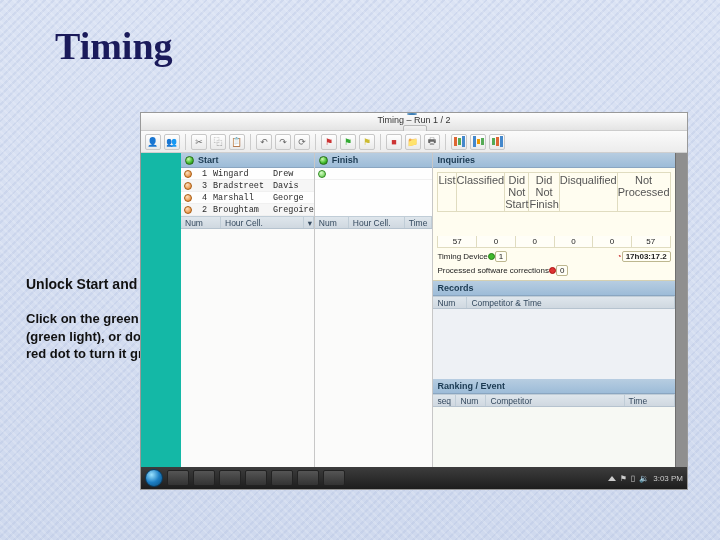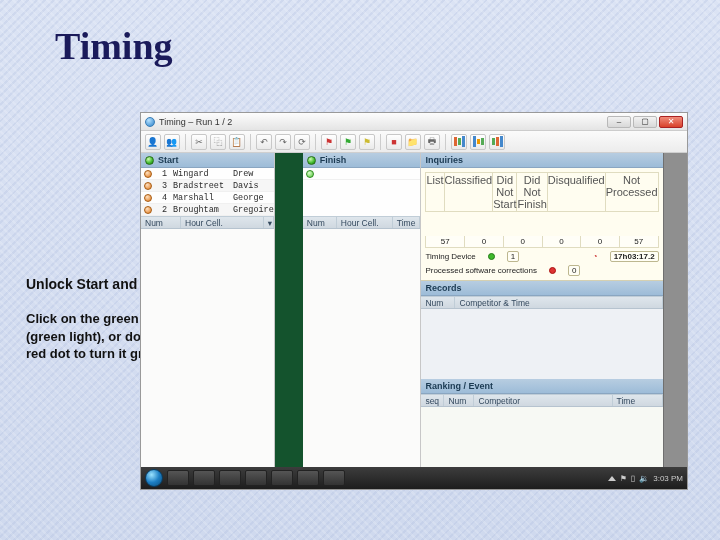--- a/index.html
+++ b/index.html
@@ -46,20 +46,21 @@
     font-size: 9px;
     font-family: "Segoe UI", Tahoma, sans-serif;
     color: #222;
   }
   .titlebar {
     height: 18px;
     background: linear-gradient(#fdfdfd, #e4e4e4);
     border-bottom: 1px solid #ccc;
     display: flex; align-items: center;
     padding: 0 4px;
+    flex-direction: column;
   }
   .titlebar .app-icon {
     width: 10px; height: 10px; border-radius: 50%;
     background: radial-gradient(circle at 35% 30%, #b7e2ff, #2b82c9);
     border: 1px solid #3a7db5; margin-right: 4px;
   }
   .titlebar .title-text { flex: 0 0 auto; font-size: 9px; color: #333; }
   .titlebar .spacer { flex: 1; }
   .winbtn { width: 24px; height: 12px; margin-left: 2px; border-radius: 2px;
     display:flex; align-items:center; justify-content:center; font-size:8px; }
@@ -85,25 +86,26 @@
     display:flex; align-items:center; justify-content:center;
     font-size:9px; color:#666;
   }
   .tsep { width:1px; height:16px; background:#ccc; margin:0 2px; }
   .bar { display:inline-block; width:3px; margin:0 0.5px; }
   .bar.r{background:#d63; height:9px;} .bar.g{background:#5a5; height:7px;}
   .bar.b{background:#48c; height:11px;} .bar.o{background:#e90; height:5px;}
 
   .main {
     flex:1; display:flex; overflow:hidden;
-    background:#14532d;
+    background:#14b8a6;
+    padding-left:40px;
   }
   .col { display:flex; flex-direction:column; border-right:1px solid #c7c7c7; }
   .col.start { width: 148px; }
-  .col.finish { width: 152px; margin-left: 28px; }
+  .col.finish { width: 152px; }
   .col.right { flex:1; border-right:none; }
 
   .colhead {
     height: 15px;
     background: linear-gradient(#b7cde1, #9dbcd8);
     border-bottom:1px solid #8aa6c1;
     display:flex; align-items:center;
     padding: 0 4px; font-weight:bold; font-size:9px; color:#1b3a52;
   }
   .colhead .greenlight {
@@ -135,21 +137,21 @@
   .inq-body {
     padding:4px; background:#fffdf0;
     border-bottom:1px solid #d5d0b1; font-size:8px;
   }
   .stats-hdr { display:flex; gap:0; margin-bottom:2px; }
   .stats-hdr span { flex:1; text-align:center; font-size:11px; color:#555; border:1px solid #e0dcc0; border-left:none; padding:1px 0;}
   .stats-hdr span:first-child{border-left:1px solid #e0dcc0;}
   .stats-row { display:flex;margin-top:24px; }
   .stats-row span { flex:1; text-align:center; font-size:8px; border:1px solid #e0dcc0; border-top:none; border-left:none; padding:1px 0; background:#fffef7;}
   .stats-row span:first-child{border-left:1px solid #e0dcc0;}
-  .td-row { display:flex; align-items:center; gap:12px; margin-top:3px; font-size:8px;}
+  .td-row { display:flex; align-items:center; gap:0; margin-top:3px; font-size:8px;}
   .pill { display:inline-block; padding:0 3px; border:1px solid #bdb78f; border-radius:2px; background:#fffef5; }
   .reddot { width:7px; height:7px; border-radius:50%; background:#d33; border:1px solid #a11; display:inline-block;}
   .greendot { width:7px; height:7px; border-radius:50%; background:#3fb92c; border:1px solid #217a14; display:inline-block;}
 
   .rank-body { background:#f7f9f4; padding:2px 4px; font-size:8px; }
 
   .sidegrey { width:80px; background:#8f8f8f; border-left:1px solid #6f6f6f; }
 
   
   .taskbar {

